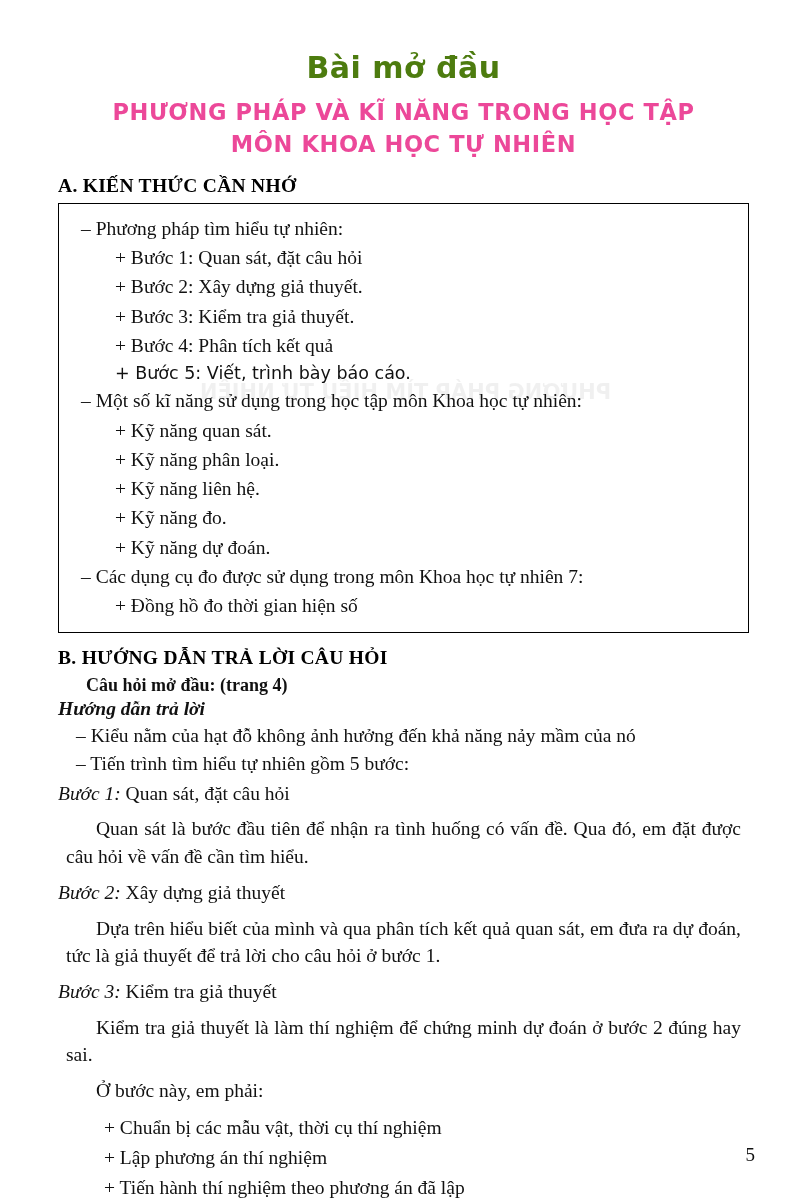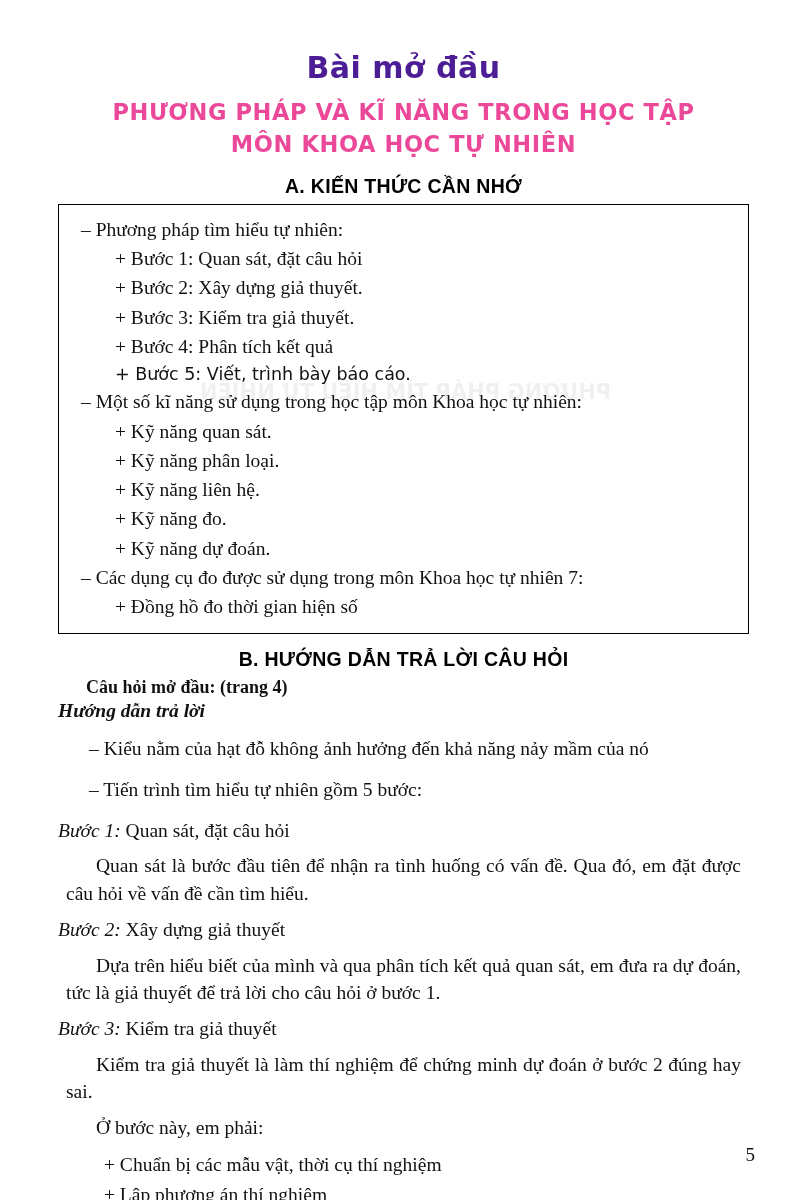--- a/index.html
+++ b/index.html
@@ -23,41 +23,40 @@
     padding: 40px 62px 0 58px;
   }
   
   .lesson-title {
     text-align: center;
     font-family: "DejaVu Sans", sans-serif;
     font-weight: bold;
     font-size: 30px;
     letter-spacing: 0.5px;
     margin: 10px 0 12px 0;
-    color: #4c1d95;
+    color: #4d7c0f;
   }
   .main-title {
     text-align: center;
     font-family: "DejaVu Sans", sans-serif;
     font-weight: bold;
     font-size: 22.5px;
     letter-spacing: 0.6px;
     line-height: 1.42;
     color: #ec4899;
     margin: 0 0 6px 0;
   }
   
   .section-heading {
-    font-family: Liberation Sans, sans-serif;
+    font-family: Liberation Serif, serif;
     font-weight: bold;
     font-size: 19.5px;
     letter-spacing: 0.3px;
     margin: 14px 0 6px 0;
     color: #000;
-    text-align: center;
   }
   
   .knowledge-box {
     border: 1.6px solid #000;
     padding: 10px 14px 12px 16px;
     margin: 0 0 6px 0;
     box-sizing: border-box;
   }
   .kb-line {
     font-size: 19.5px;
@@ -87,21 +86,21 @@
   .guide-label {
     text-align: left;
     font-style: italic;
     font-weight: bold;
     font-size: 19.5px;
     margin: 2px 0 2px 0;
   }
   .body-line {
     font-size: 19.5px;
     line-height: 1.42;
-    margin: 13px;
+    margin: 0;
   }
   .dash-line {
     padding-left: 30px;
     text-indent: -12px;
   }
   .step-head {
     font-size: 19.5px;
     line-height: 1.42;
     margin: 2px 0 0 0;
   }

